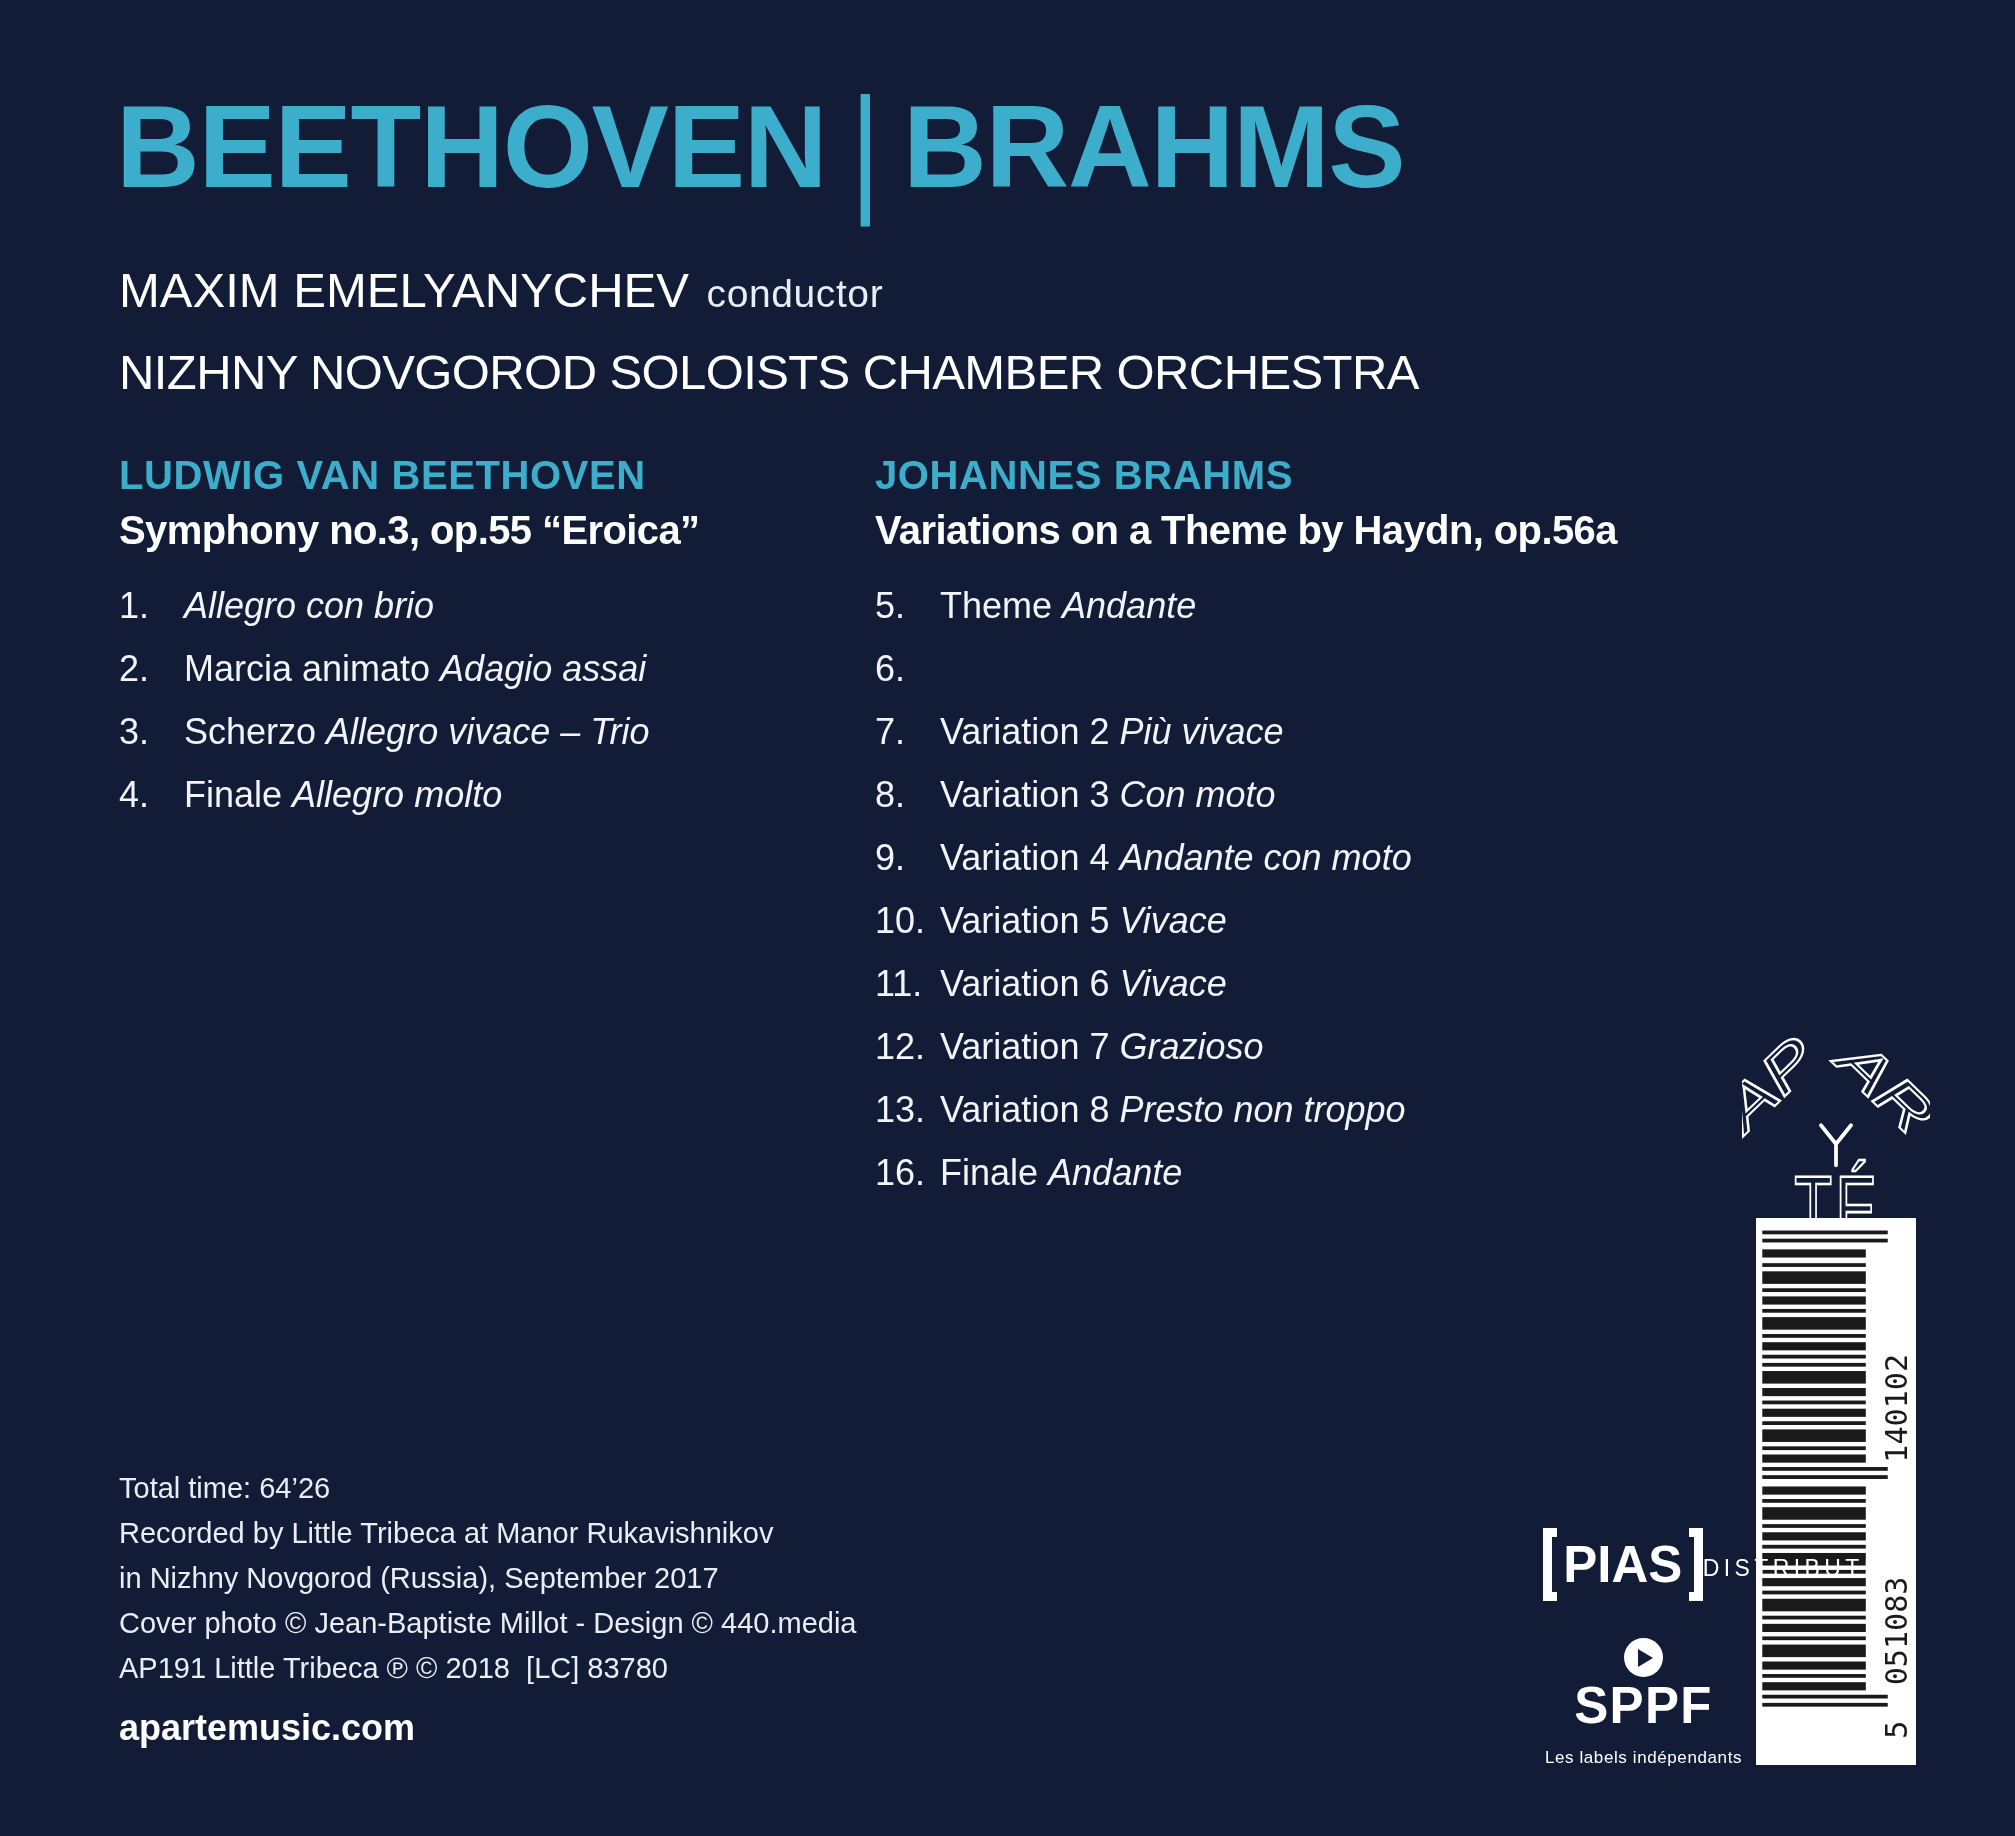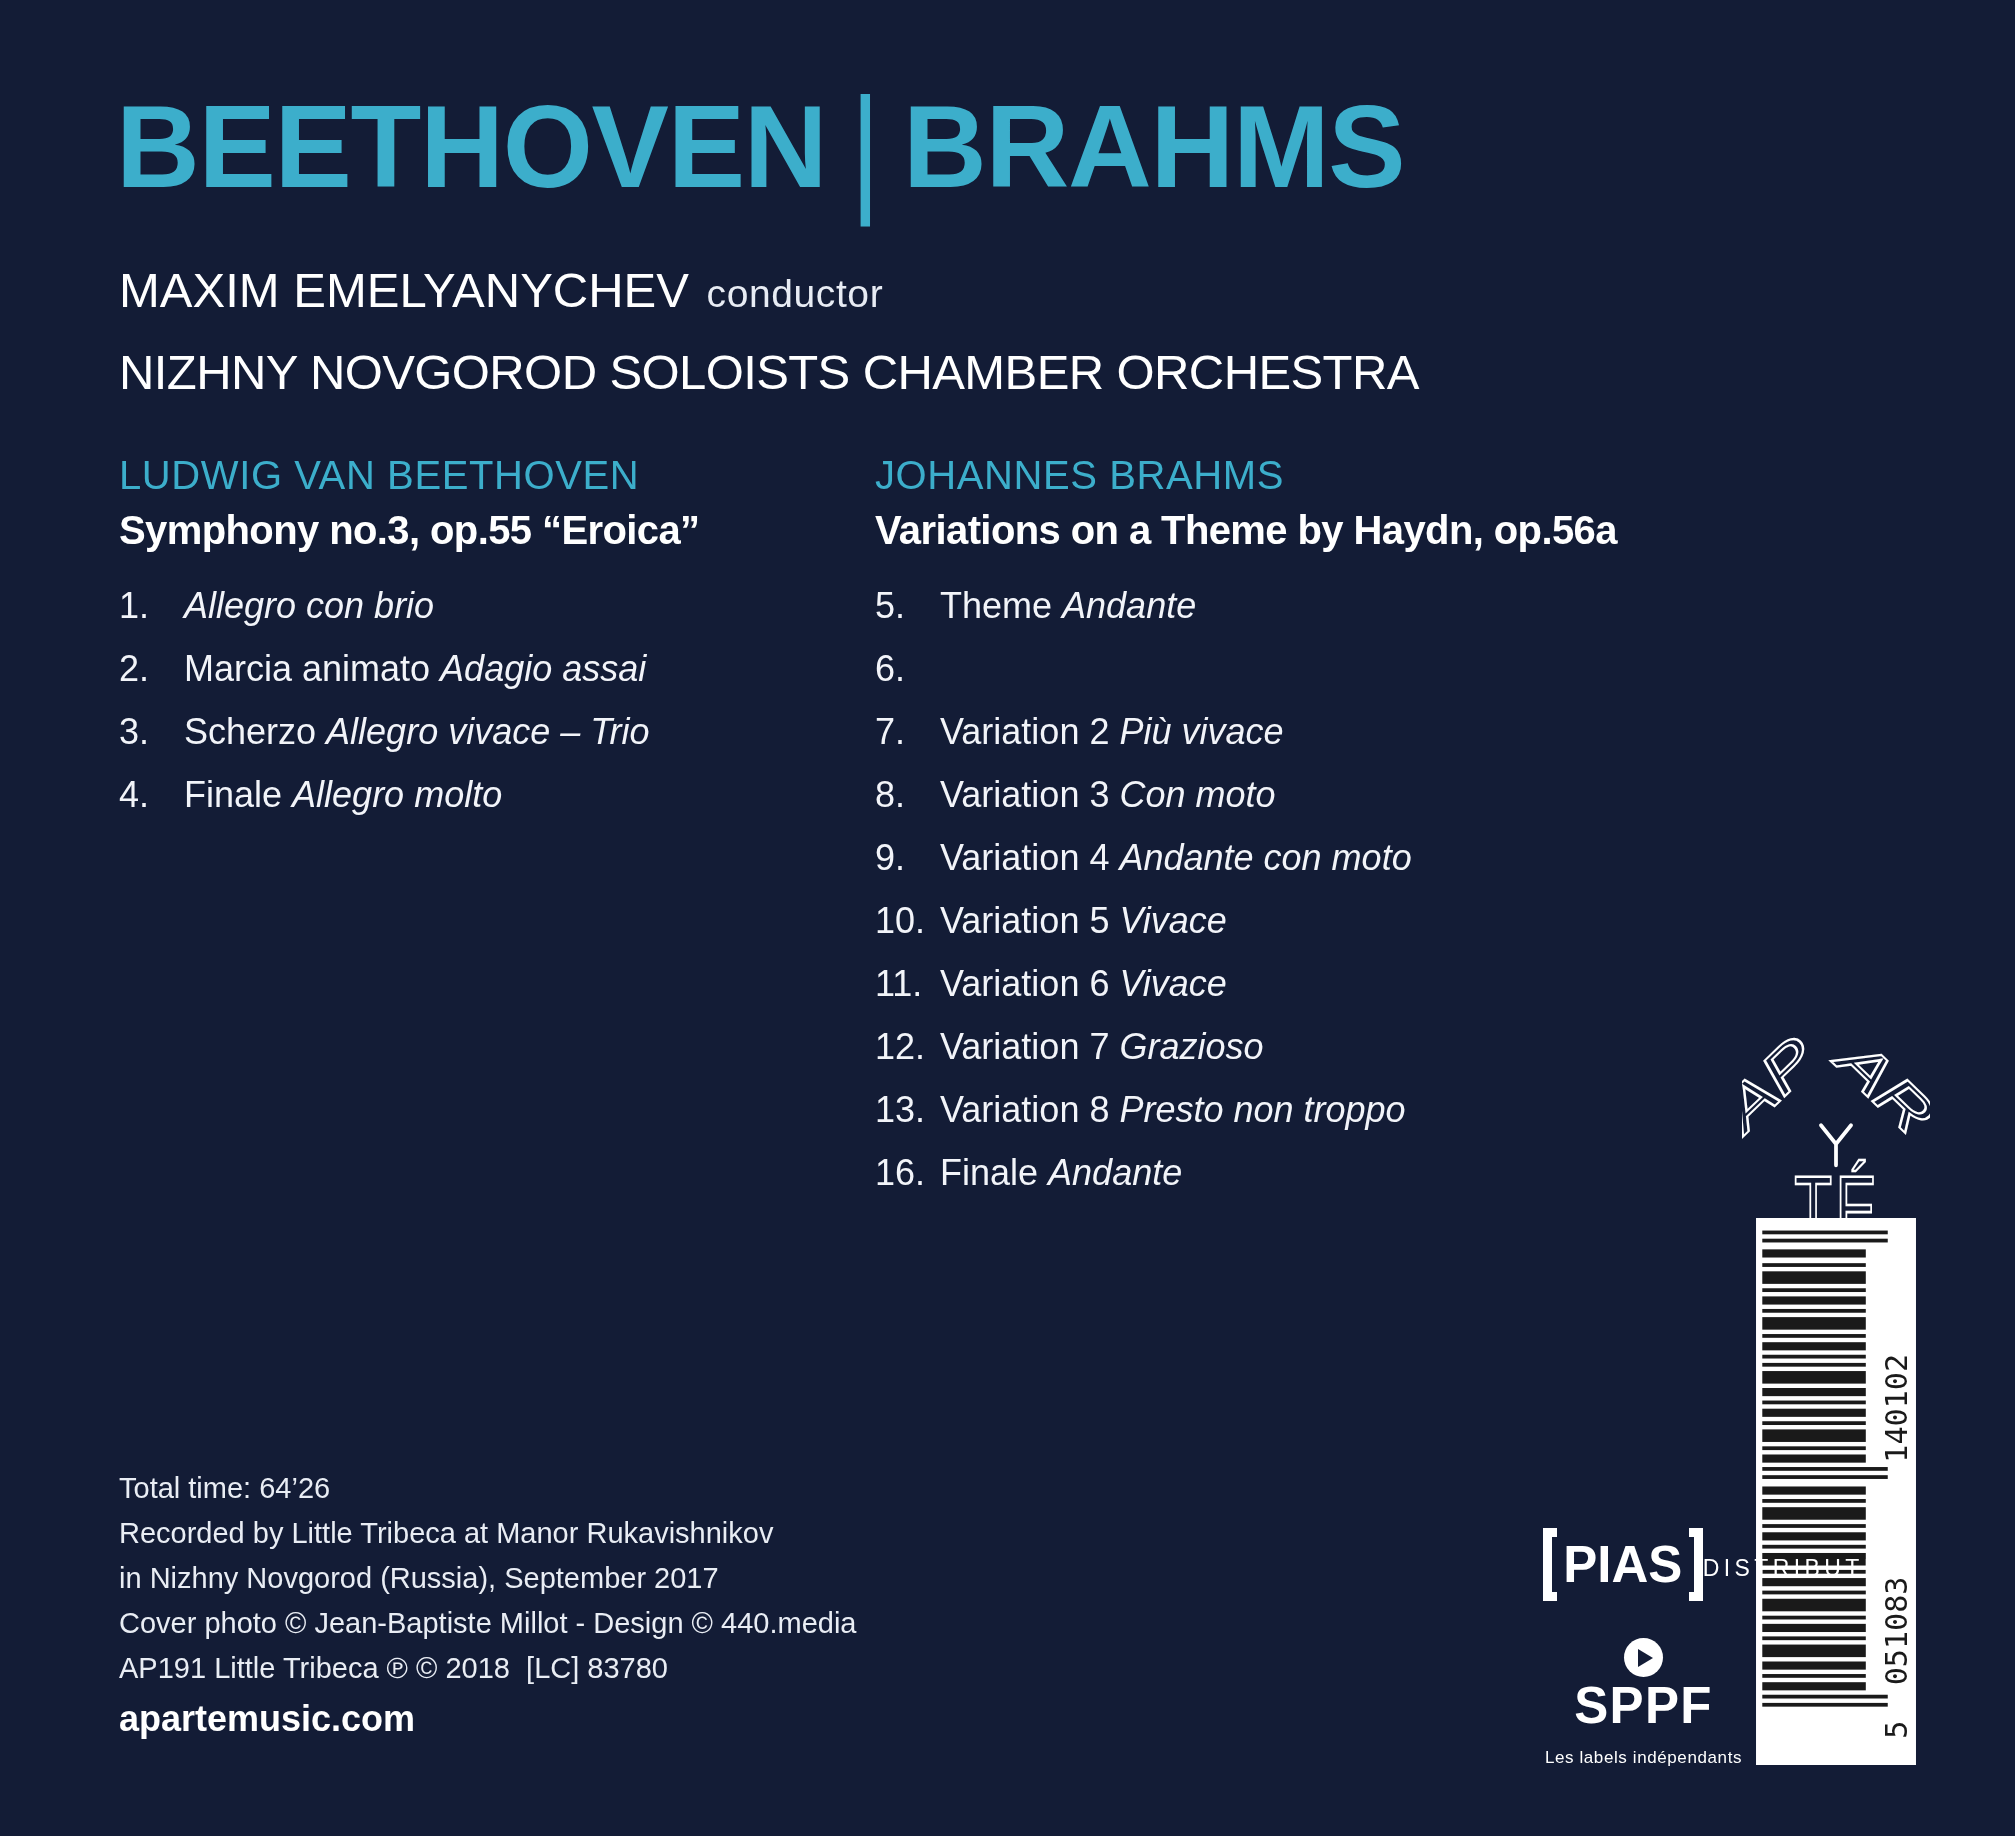--- a/index.html
+++ b/index.html
@@ -34,42 +34,42 @@
   }
   .artist-line2{
     position:absolute;left:119px;top:344px;
     font-size:49px;font-weight:400;color:#ffffff;white-space:nowrap;letter-spacing:-0.6px;
   }
   
   .col{position:absolute;top:453px;}
   .col-left{left:119px;width:740px;}
   .col-right{left:875px;width:1097px;}
   .col-h{
-    font-size:40px;color:#3caecb;font-weight:400;
+    font-size:40px;color:#3caecb;font-weight:700;
     letter-spacing:0.6px;margin-bottom:10px;white-space:nowrap;
   }
   .work-t{
     font-size:40px;color:#ffffff;font-weight:700;
     margin-bottom:21.3px;white-space:nowrap;letter-spacing:-0.6px;
   }
   .track{
     display:flex;align-items:baseline;
     font-size:36px;font-weight:400;line-height:63px;
     color:#f2f4f9;white-space:nowrap;
   }
   .t-num{flex:0 0 65px;}
   .t-tempo{font-style:italic;}
   
   .credits{
     position:absolute;left:119px;top:1466px;
     font-size:29px;line-height:45px;color:#e9edf4;font-weight:400;
   }
   .credits .line{white-space:pre-wrap;}
   .site{
-    font-size:36px;font-weight:700;color:#ffffff;margin-top:5px;
+    font-size:36px;font-weight:700;color:#ffffff;margin-top:14px;
   }
   
   .aparte{position:absolute;left:1742px;top:1011px;}
   
   .barcode{position:absolute;left:1756px;top:1218px;}
   
   .pias{
     position:absolute;left:1543px;top:1528px;width:201px;
     display:flex;flex-direction:row;align-items:center;color:#fff;
   }

